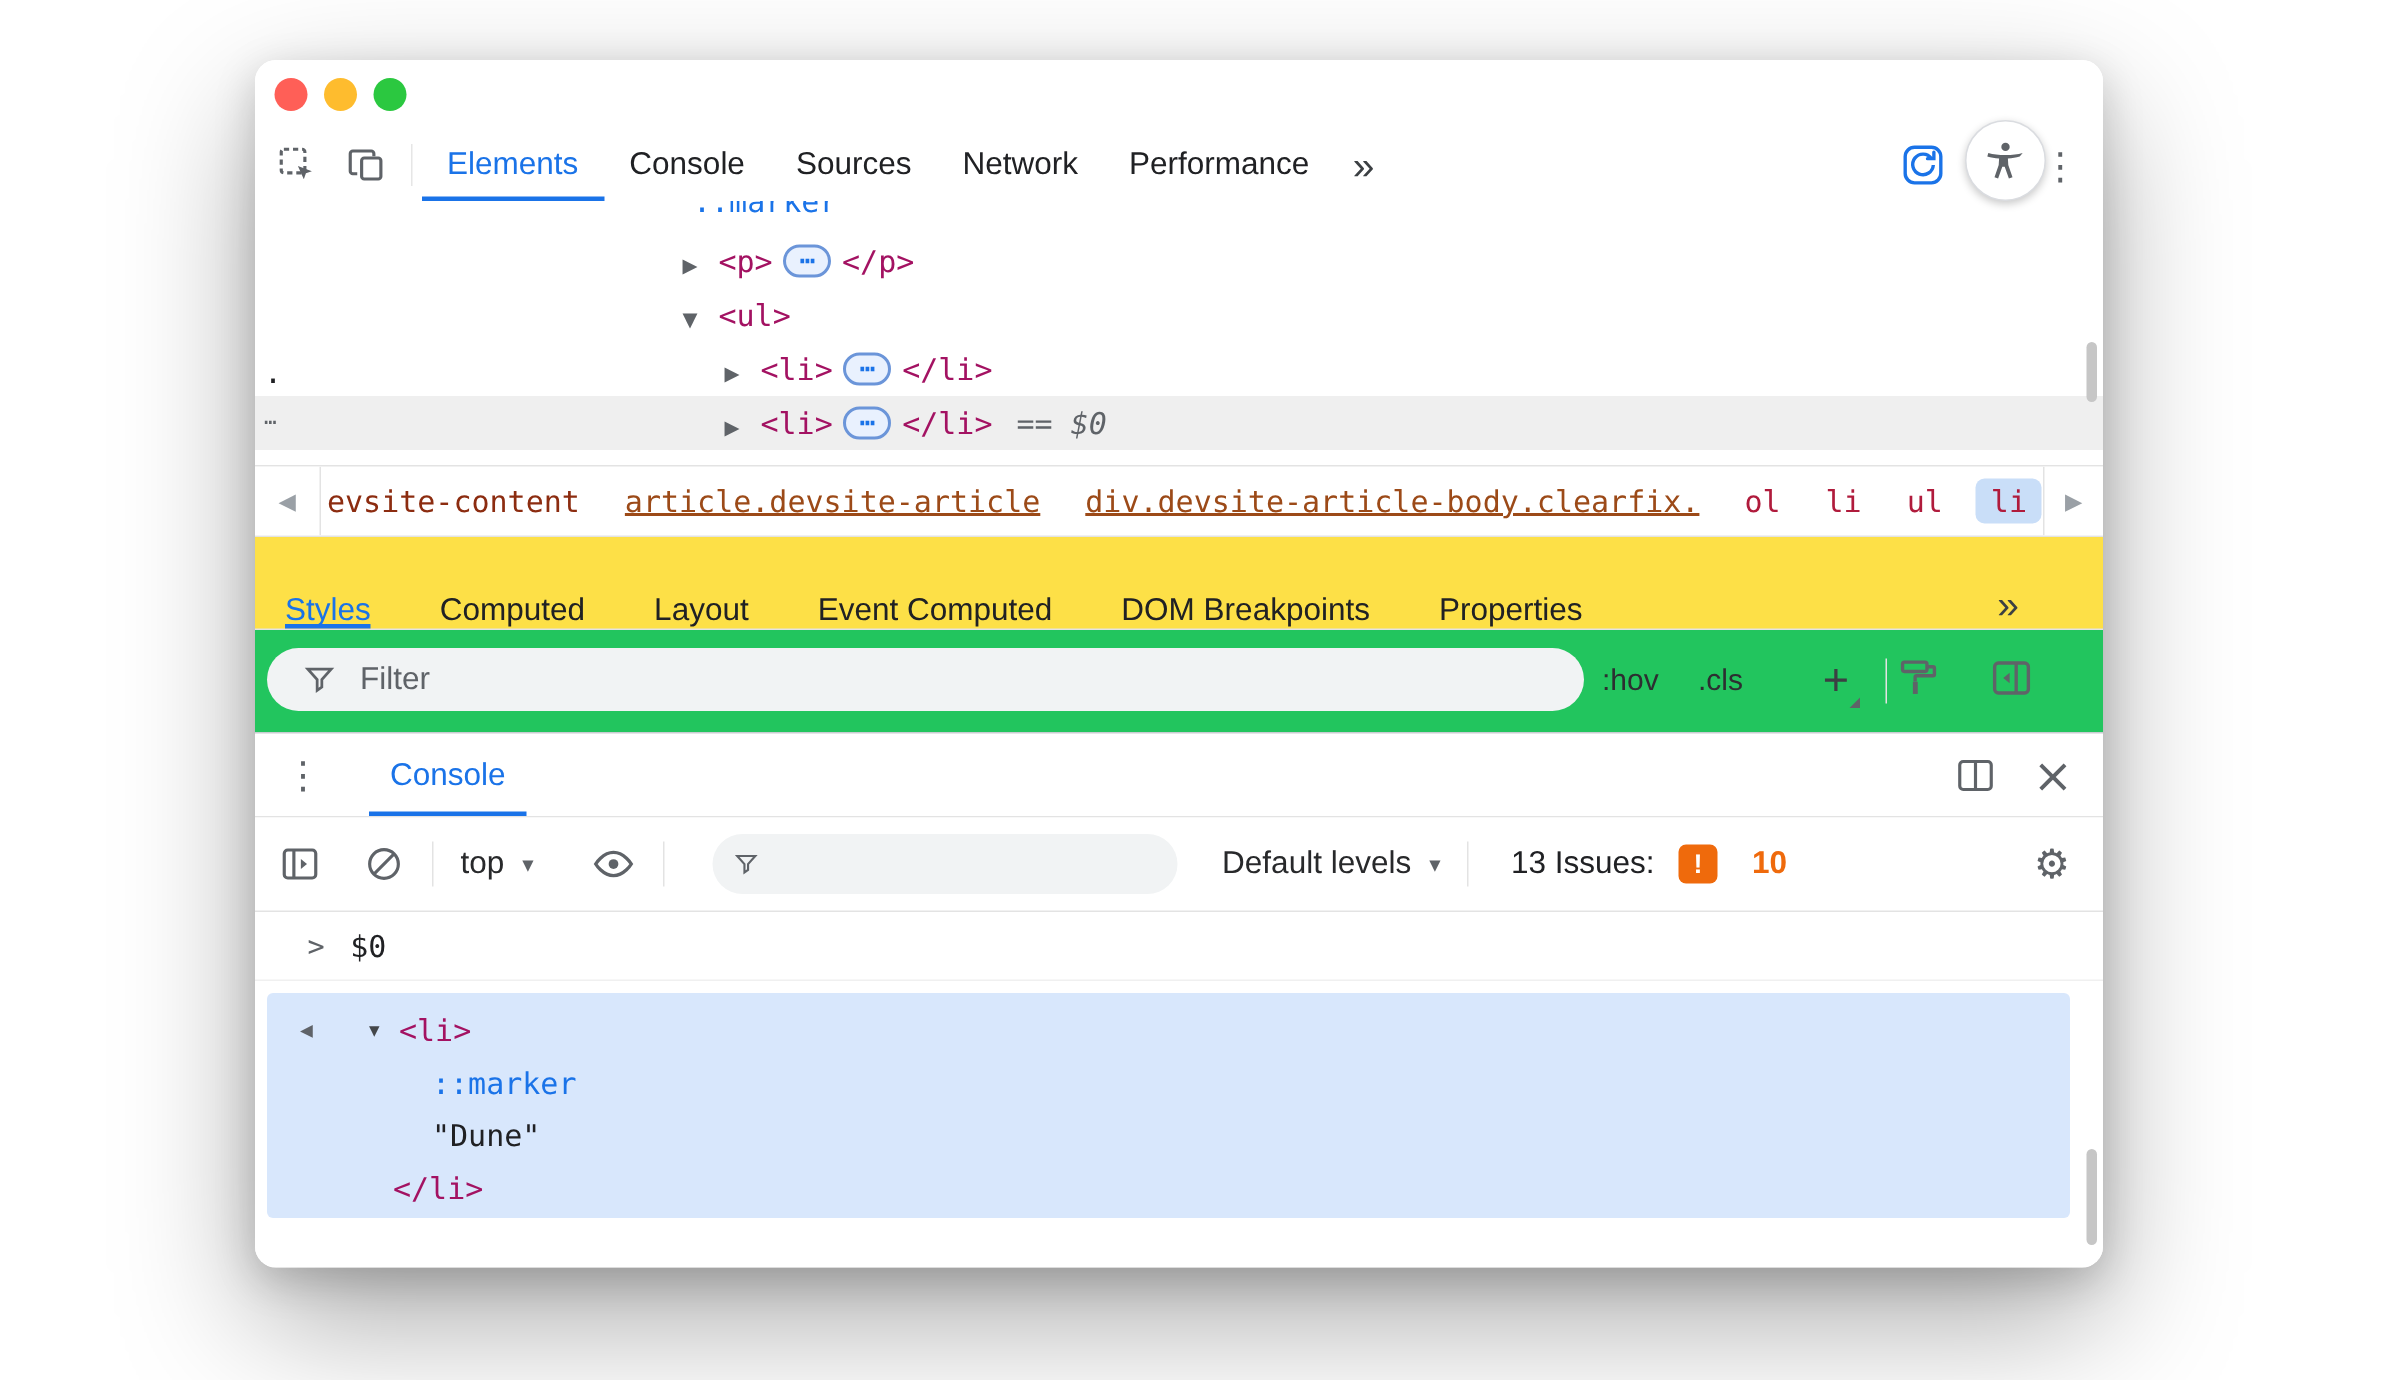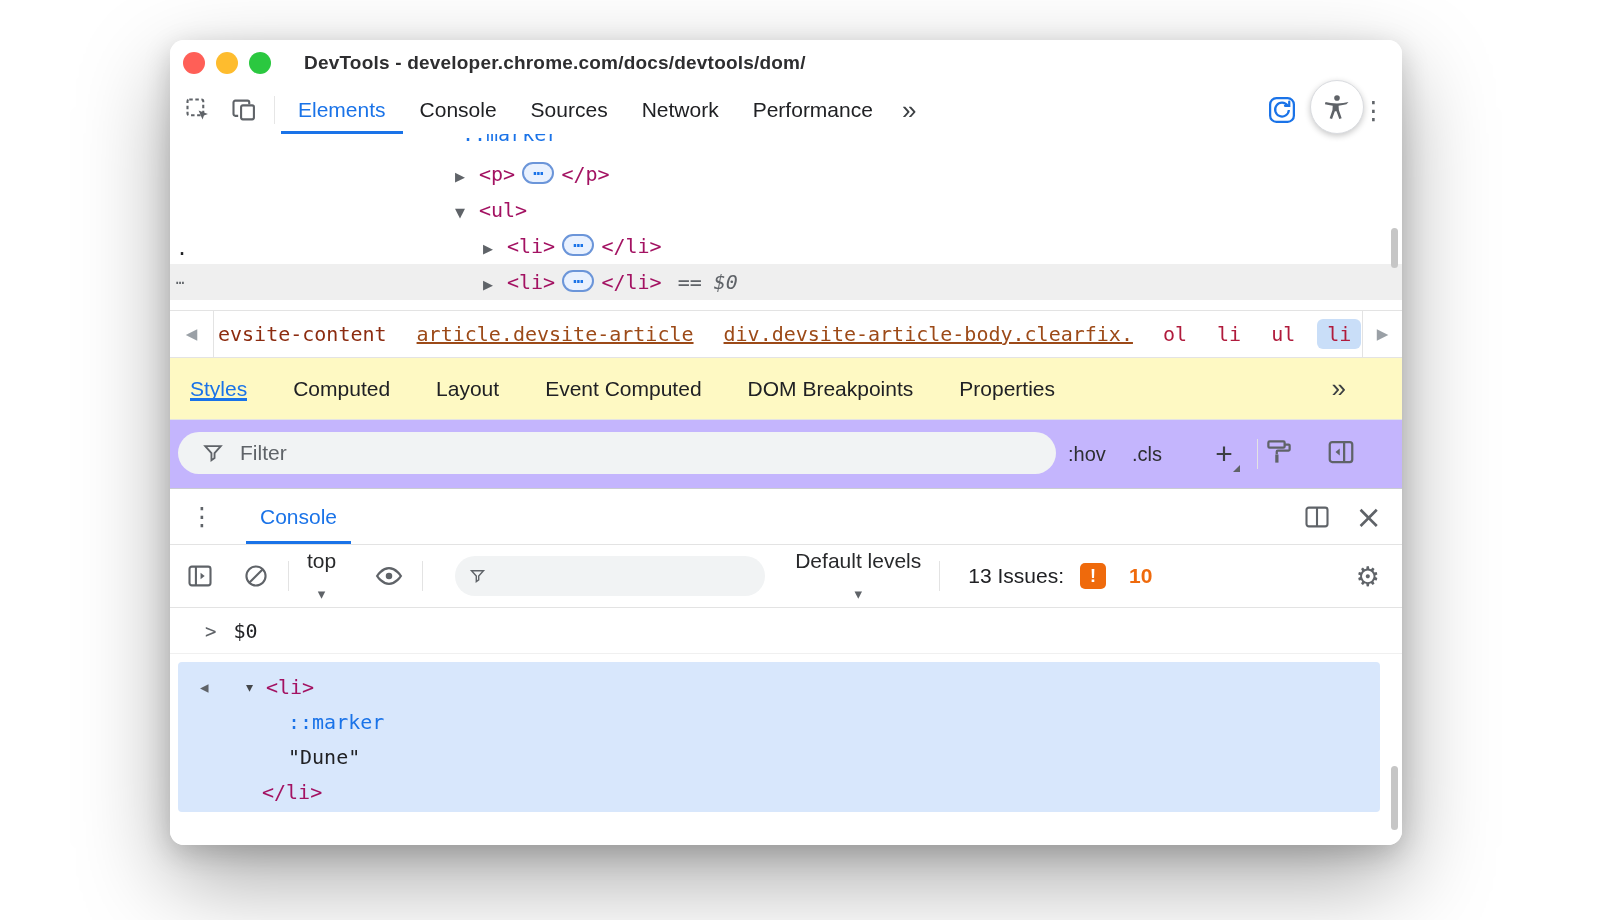--- a/index.html
+++ b/index.html
@@ -61,28 +61,28 @@
   .crumb-nav { width:44px; align-self:stretch; display:flex; align-items:center; justify-content:center;
     color:#9aa0a6; font-size:15px; background:#fff; border:none; border-right:1px solid #e3e3e3; cursor:pointer; }
   .crumb-nav.right { margin-left:auto; border-right:none; border-left:1px solid #e3e3e3; width:40px; }
   .crumb { background:none; border:none; font:inherit; margin-left:30px; cursor:pointer; padding:0; }
   .crumb.first { color:var(--crumb-first,#8c2c10); margin-left:4px; }
   .crumb.path { color:var(--crumb-path,#9c4a18);text-decoration:underline; }
   .crumb.el { color:var(--crumb-element,#b01b3c); }
   .crumb.selected { background:var(--crumb-selected-bg,#c9def8); border-radius:6px; padding:3px 10px; margin-left:22px; }
 
   
-  .side-tabs { position:absolute; top:318px; left:0; right:0; height:62px; display:flex; align-items:center;
-    padding-left:20px; border-bottom:1px solid #e3e3e3; font-size:21px; background:#fef9c3; }
+  .side-tabs { position:absolute; top:318px; left:0; right:0; height:62px; display:flex; align-items:flex-end;
+    padding-left:20px; border-bottom:1px solid #e3e3e3; font-size:21px; background:#fde047; }
   .side-tab { display:flex; align-items:center; margin-right:46px; color:#202124; background:none; border:none; font-size:21px; cursor:pointer; }
   .side-tab.active { color:var(--accent,#1a73e8); box-shadow:inset 0 -3px 0 var(--accent,#1a73e8); }
   .side-overflow { margin-left:auto; display:flex; align-items:center; padding-right:56px; font-size:26px; color:#3c4043; background:none; border:none; cursor:pointer; }
 
   
-  .filter-bar { position:absolute; top:380px; left:0; right:0; height:68px; background:#c4b5fd; }
+  .filter-bar { position:absolute; top:380px; left:0; right:0; height:68px; background:#22c55e; }
   .filter-input { position:absolute; left:8px; top:12px; width:878px; height:42px; border-radius:21px;
     background:#f1f3f4; display:flex; align-items:center; padding:0 16px; color:#5f6368; }
   .filter-input svg { margin:0 16px 0 8px; flex:none; }
   .filter-input input { flex:1; border:none; background:transparent; font-size:21px; outline:none; color:#202124; font-family:inherit; }
   .filter-input input::placeholder { color:#5f6368; }
   .pseudo-toggle { position:absolute; top:0; height:68px; display:flex; align-items:center; background:none; border:none;
     font-size:20px; color:#2d2e31; cursor:pointer; }
   .hov-btn { left:898px; } .cls-btn { left:962px; }
   .plus-btn { position:absolute; left:1036px; top:0; height:68px; width:36px; background:none; border:none;
     font-size:30px; color:#3c4043; cursor:pointer; }
@@ -99,21 +99,21 @@
   .console-tab { margin-left:24px; padding:0 14px; display:flex; align-items:center; font-size:21px; font-weight:500;
     color:var(--accent,#1a73e8); box-shadow:inset 0 -3px 0 var(--accent,#1a73e8); background:none; border:none; cursor:pointer; }
   .console-header-right { margin-left:auto; display:flex; align-items:center; gap:24px; padding-right:20px; }
   .close-glyph { font-size:32px; color:#5f6368; line-height:1; }
 
   .console-toolbar { position:absolute; top:505px; left:0; right:0; height:63px; background:#fff;
     border-bottom:1px solid #e3e3e3; display:flex; align-items:center; color:#3c4043; }
   .ct-vsep { width:1px; height:30px; background:#e3e3e3; margin:0 18px; flex:none; }
   .ct-dock { margin-left:16px; }
   .ct-clear { margin-left:28px; }
-  .select-ctl { display:flex; align-items:center; gap:12px; background:none; border:none; font-size:21px; color:#28292b; cursor:pointer;flex-direction:column; }
+  .select-ctl { display:flex; align-items:center; gap:12px; background:none; border:none; font-size:21px; color:#28292b; cursor:pointer; }
   .caret { font-size:15px; color:#5f6368; font-family:"DejaVu Sans",sans-serif; }
   .ct-eye { margin-left:38px; }
   .console-filter-pill { width:310px; height:40px; border-radius:20px; background:#f1f3f4; display:flex; align-items:center;
     padding:0 14px; color:#5f6368; margin-left:14px; flex:none; }
   .console-filter-pill input { flex:1; border:none; background:transparent; outline:none; font-size:20px; font-family:inherit; }
   .levels-ctl { margin-left:30px; }
   .issues { display:flex; align-items:center; margin-left:10px; }
   .issues-text { font-size:21px; color:#202124; }
   .issue-badge { display:flex; align-items:center; margin-left:16px; gap:7px; background:none; border:none; cursor:pointer; }
   .issue-icon { width:26px; height:26px; border-radius:5px; background:var(--issues-badge,#ef6a0c); color:#fff;
@@ -140,21 +140,20 @@
 <body>
 
 <div class="window">
 
   <header class="titlebar">
     <div class="lights">
       <button class="light red"></button>
       <button class="light yellow"></button>
       <button class="light green"></button>
     </div>
-    <div class="window-title">DevTools - developer.chrome.com/docs/devtools/dom/</div>
   </header>
 
   <div class="main-toolbar">
     <button class="tool-btn">
       <svg width="28" height="28" viewBox="0 0 24 24" fill="none" stroke="currentColor" stroke-width="1.8">
         <rect x="3" y="3" width="13.5" height="13.5" rx="1.5" stroke-dasharray="3 2.2"></rect>
         <path d="M12.5 12.5l8 3-3.4 1.2-1.2 3.4z" fill="currentColor" stroke="none"></path>
       </svg>
     </button>
     <button class="tool-btn">

